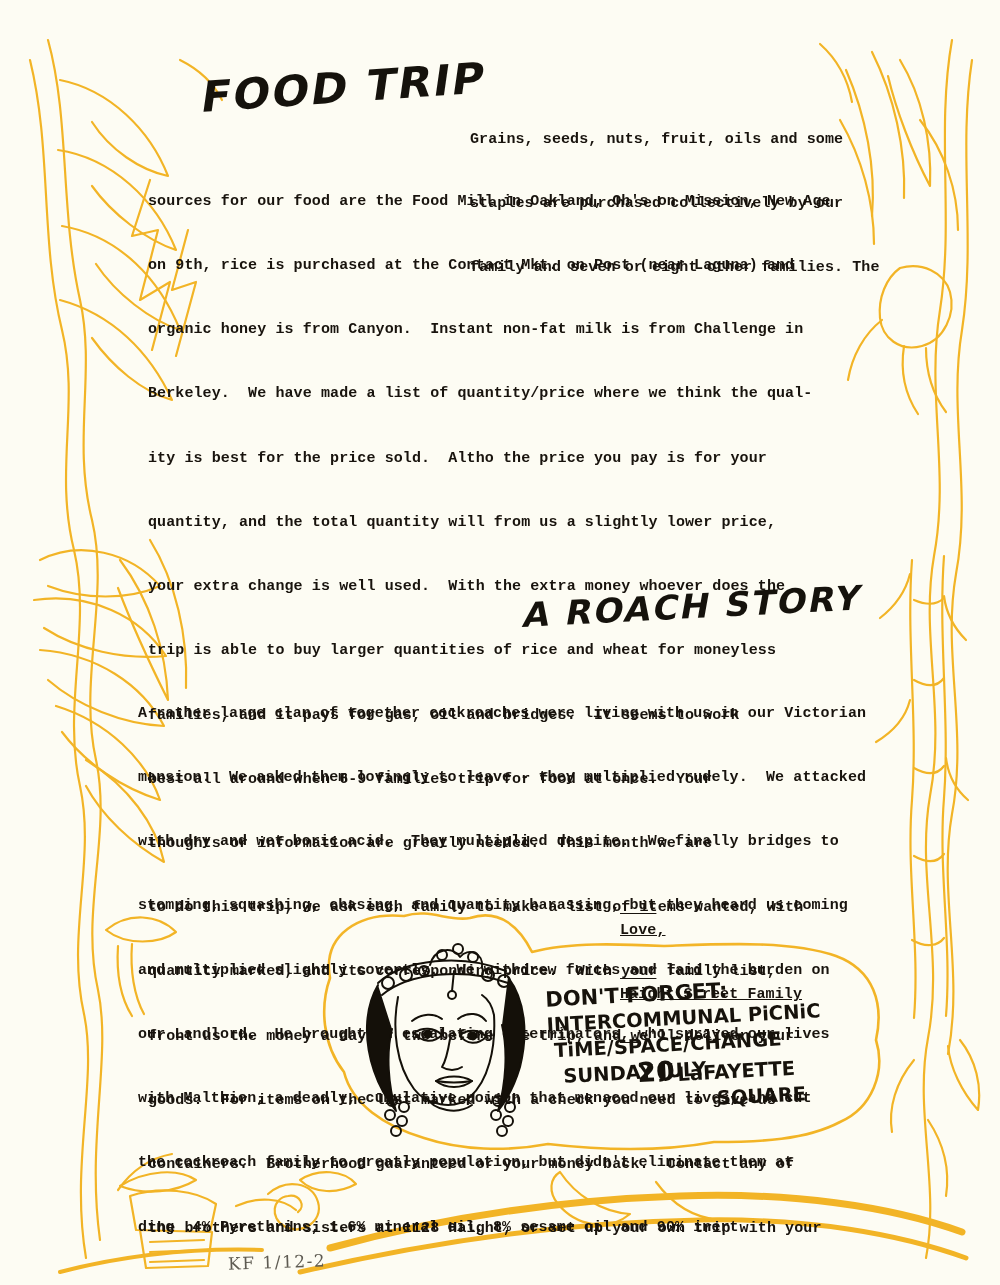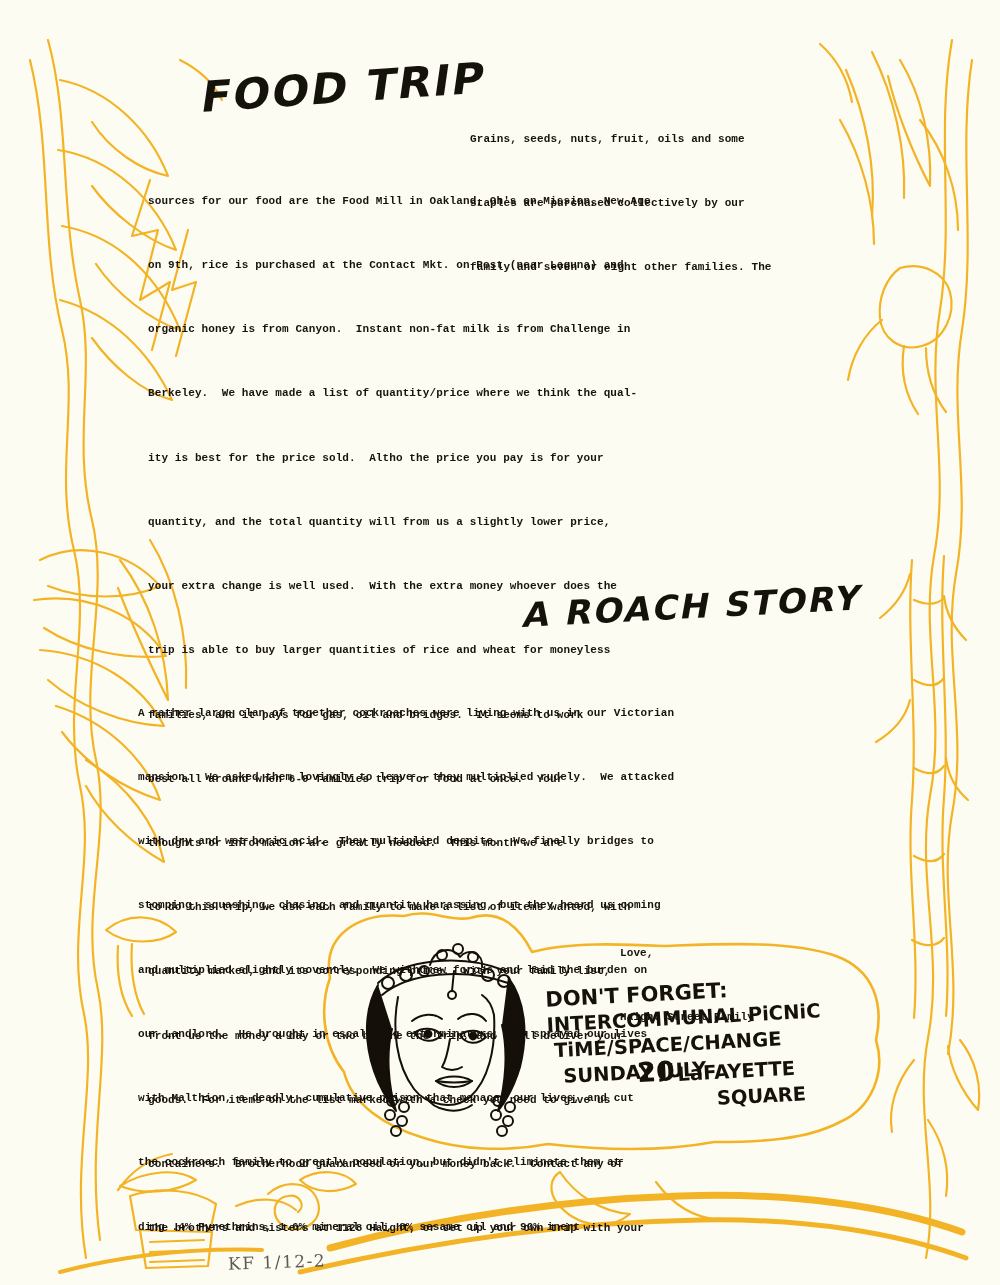--- a/index.html
+++ b/index.html
@@ -46,32 +46,32 @@
     font-size: 34px;
     transform: skewX(-13deg) rotate(-3deg);
     transform-origin: left bottom;
   }
 
   
   .typed {
     position: absolute;
     color: #18130d;
     font-family: "Liberation Mono", monospace;
-    font-size: 11px;
+    font-size: 15px;
     line-height: 21.4px;
     white-space: pre;
     letter-spacing: 0.1px;
   }
   .typed .ln { display: block; }
   .typed .b { font-weight: 700; }
 
   #food-trip-intro { left: 470px; top: 86px; }
   #food-trip-body  { left: 148px; top: 148px; }
   #roach-body      { left: 138px; top: 660px; }
-  #signoff         { left: 620px; top: 900px; }
+  #signoff         { left: 620px; top: 877px; text-decoration: underline; }
 
   
   #catalog-mark {
     position: absolute;
     left: 228px;
     top: 1252px;
     font-family: "DejaVu Serif", serif;
     font-size: 17px;
     color: #5e5b52;
     letter-spacing: 1.5px;

